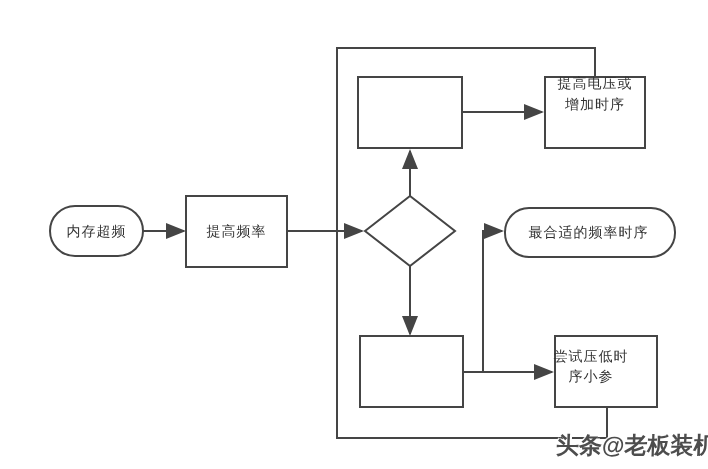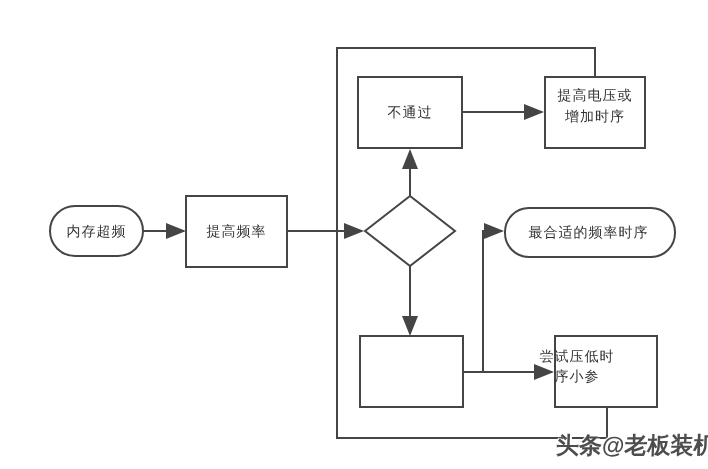--- a/index.html
+++ b/index.html
@@ -94,24 +94,23 @@
     <rect x="360" y="336" width="103" height="71" fill="#ffffff" stroke="#454545" stroke-width="2"></rect>
 
     <rect x="555" y="336" width="102" height="71" fill="#ffffff" stroke="#454545" stroke-width="2"></rect>
   </svg>
 
   <div class="node-label" style="left:50px; top:206px; width:93px; height:50px;">内存超频</div>
 
   <div class="node-label" style="left:186px; top:196px; width:101px; height:71px;">提高频率</div>
 
 
-  <div class="node-label" style="left:358px; top:77px; width:104px; height:71px;">不通过</div>
 
-  <div class="node-label" style="left:545px; top:77px; width:100px; height:57px;">提高电压或增加时序</div>
+  <div class="node-label" style="left:545px; top:65px; width:100px; height:57px;">提高电压或增加时序</div>
 
   <div class="node-label" style="left:505px; top:208px; width:167px; height:49px;">最合适的频率时序</div>
 
 
-  <div class="node-label" style="left:526px; top:336px; width:102px; height:60px;">尝试压低时序小参</div>
+  <div class="node-label" style="left:540px; top:336px; width:102px; height:60px;">尝试压低时序小参</div>
 
   <div class="watermark">头条@老板装机</div>
 
 </div>
 
 </body></html>

